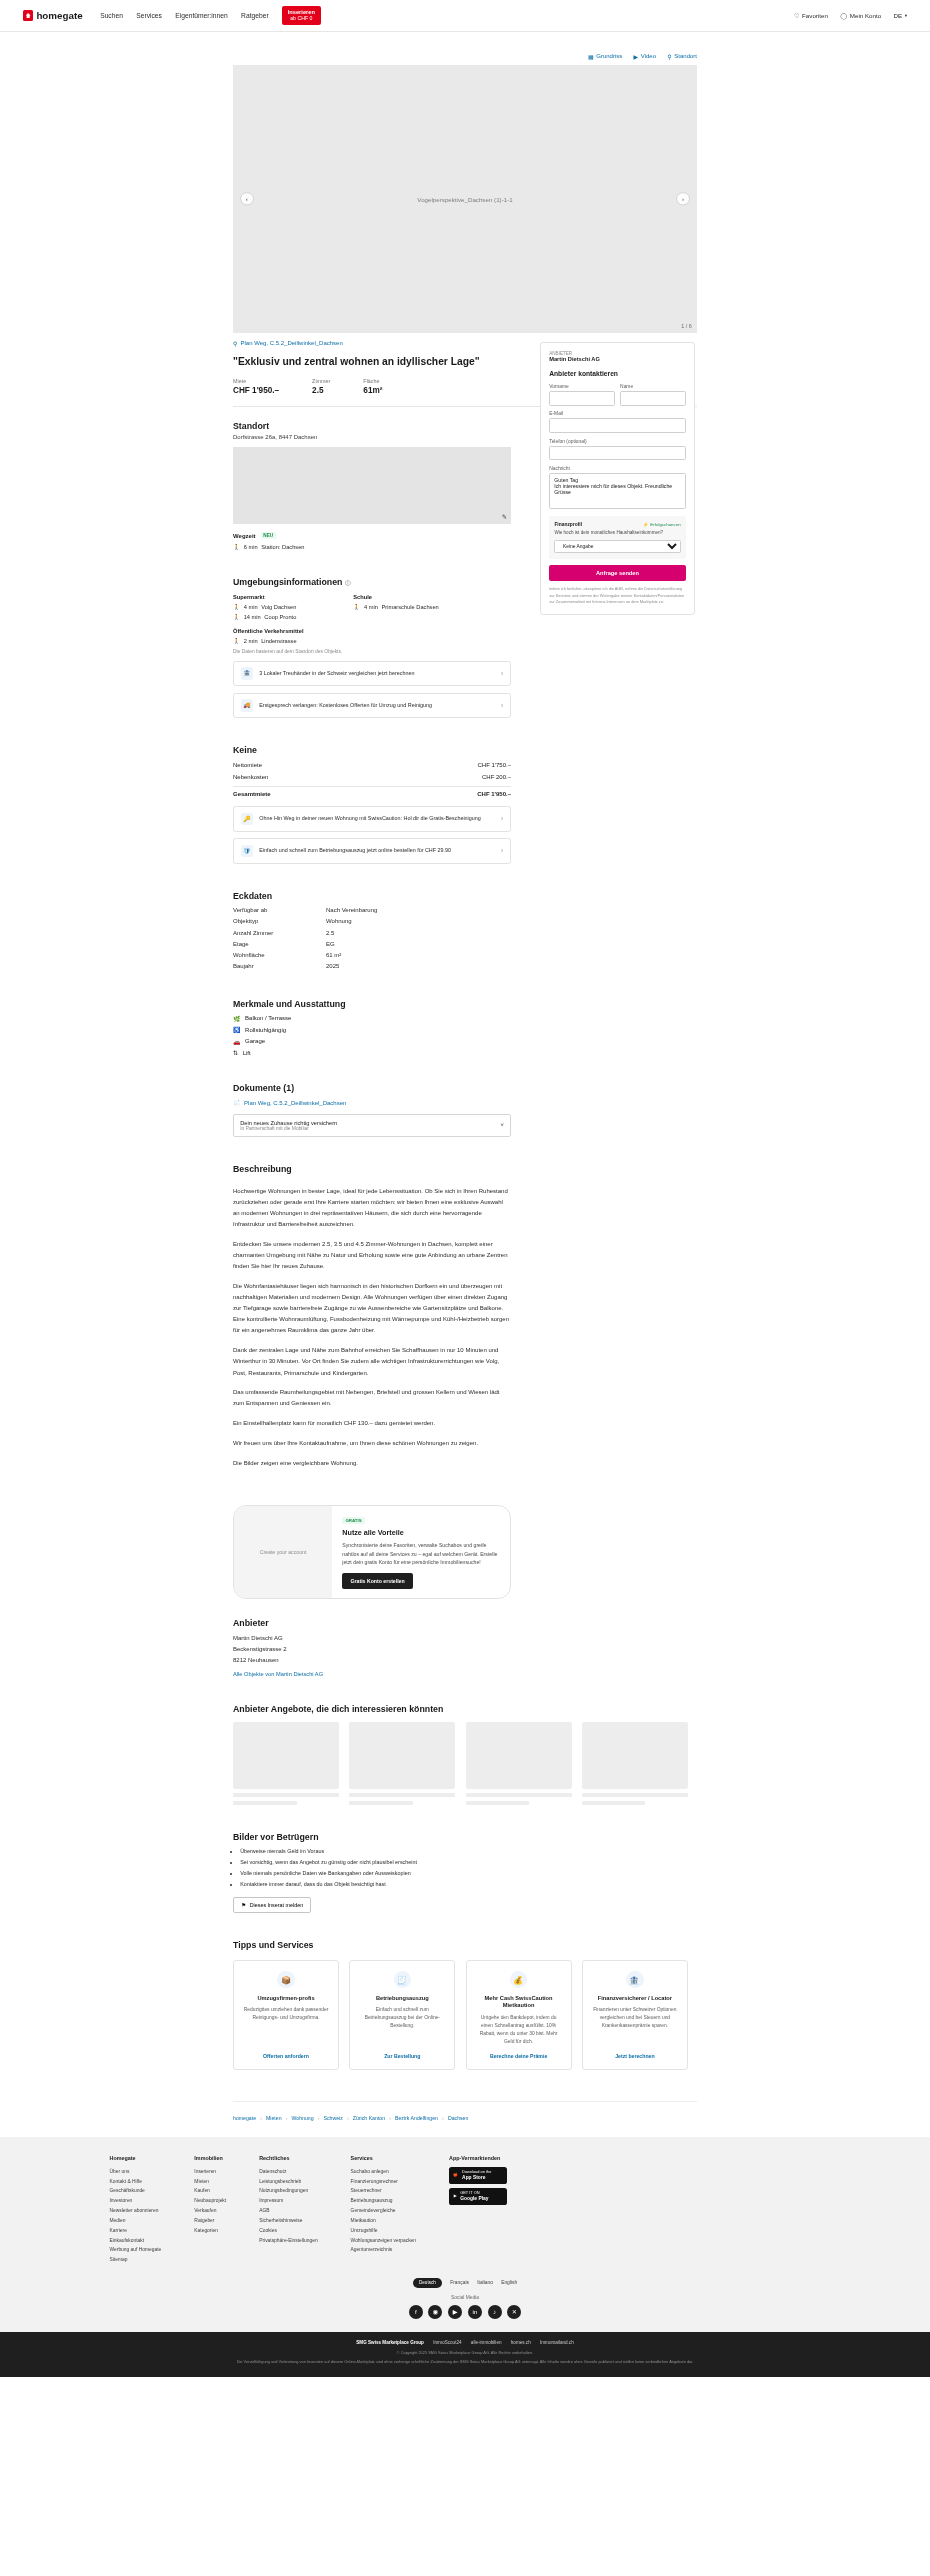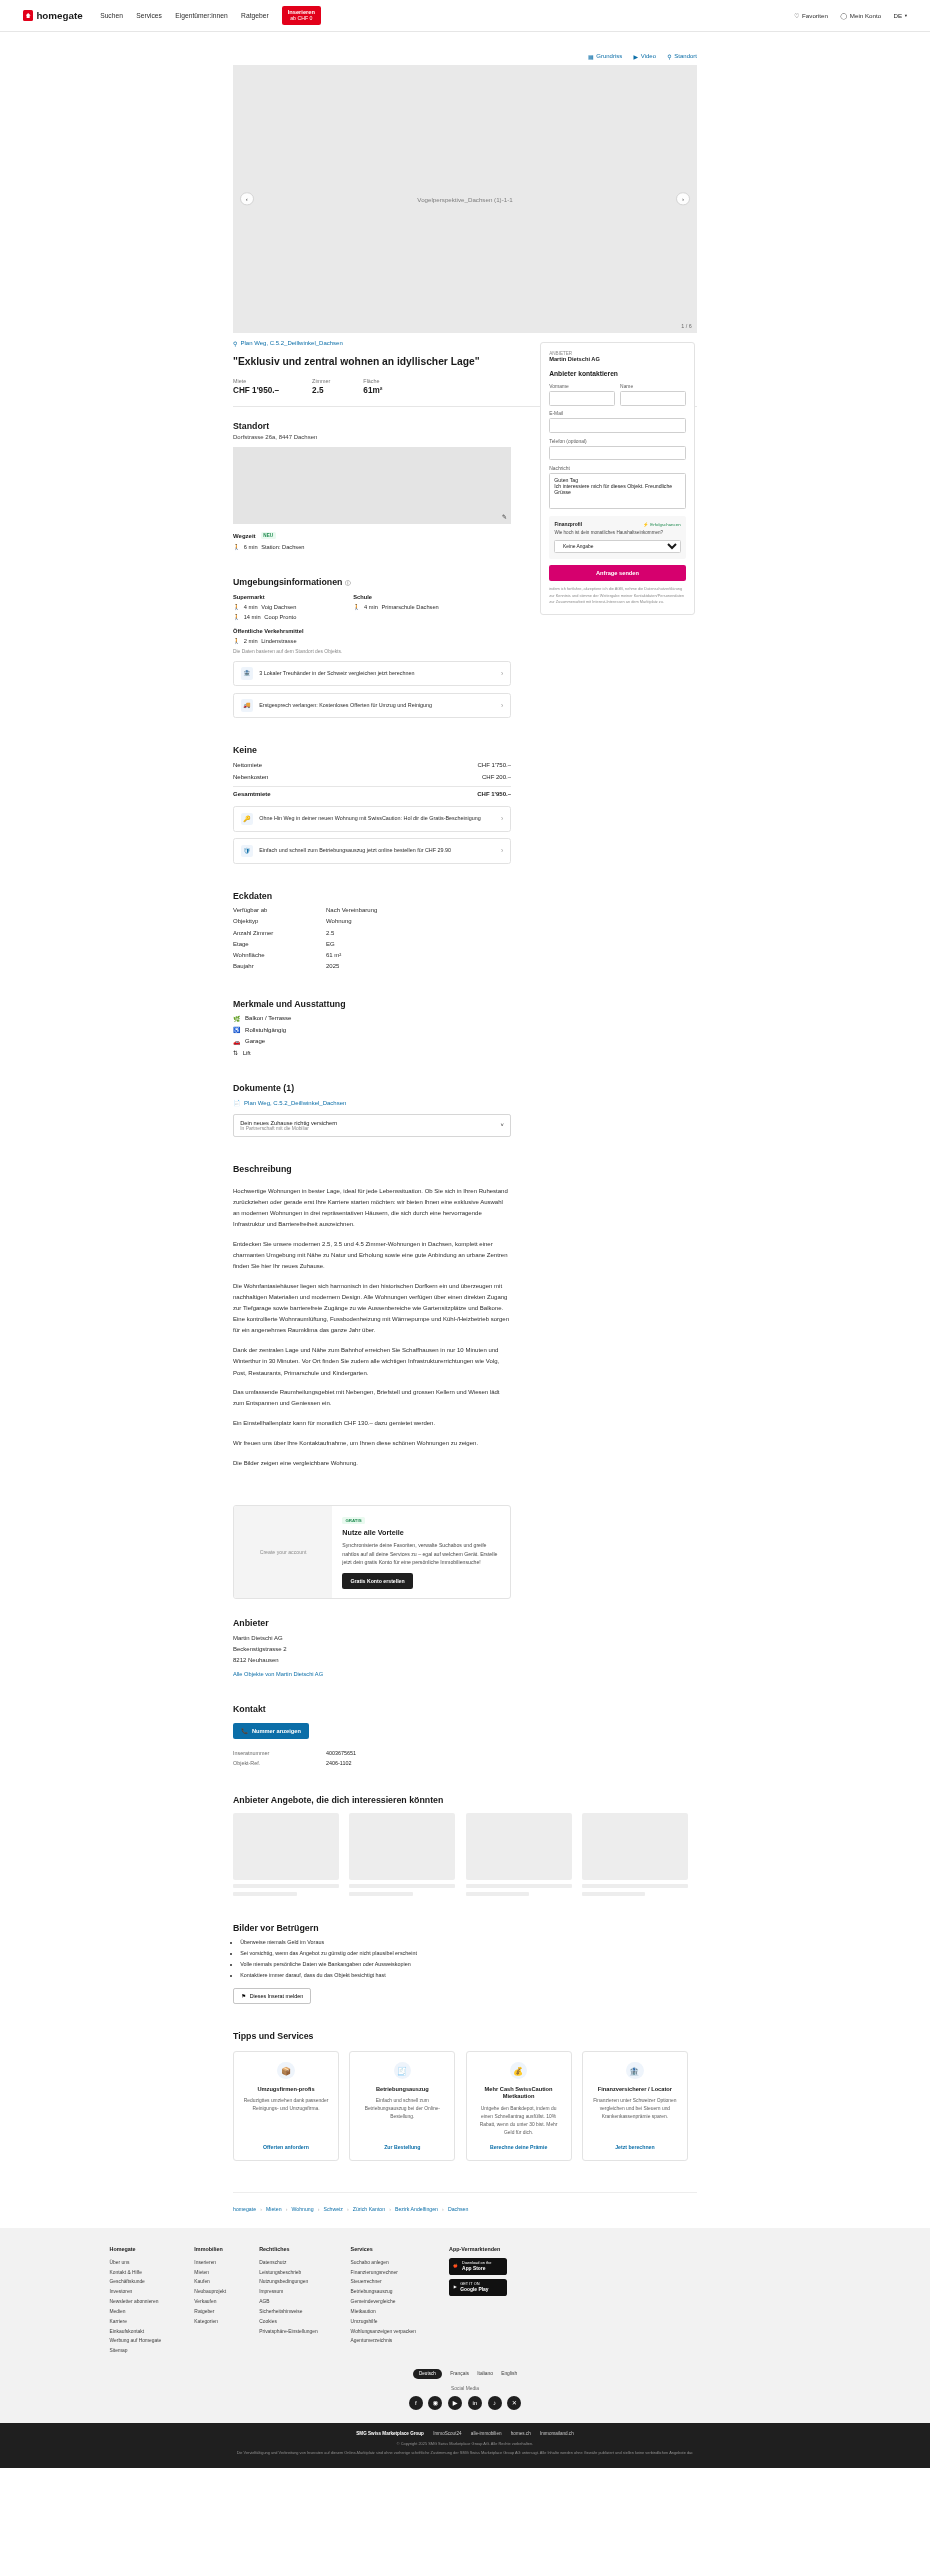--- a/index.html
+++ b/index.html
@@ -229,21 +229,21 @@
   }
   .select-box .sb-sub { color: #8a8a8a; font-size: 4.9px; }
 
   .desc { width: 278px; font-size: 6px; line-height: 1.85; color: #2b2b2b; }
   .desc p { margin-bottom: 8.8px; }
 
   
   .acct-card {
     width: 278px;
     border: 0.5px solid #e3e3e3;
-    border-radius: 3px;
+    border-radius: 13px;
     display: flex;
     overflow: hidden;
     margin: 13.4px 0 5.2px 0;
     background: #fff;
   }
   .acct-left {
     width: 98px;
     background: #f4f4f4;
     display: flex; align-items: center; justify-content: center;
     font-size: 5.2px; color: #8d8d8d; text-align: center; padding: 5.2px;
@@ -707,37 +707,20 @@
   </div>
 
   <div class="section">
     <div class="section-title" style="margin-bottom:5.2px">Anbieter</div>
     <div class="prov-line">Martin Dietschi AG</div>
     <div class="prov-line">Beckenstigstrasse 2</div>
     <div class="prov-line">8212 Neuhausen</div>
     <div class="prov-link" style="margin-top:4.1px">Alle Objekte von Martin Dietschi AG</div>
   </div>
 
-  <div class="section">
-    <div class="section-title">Kontakt</div>
-    <button class="btn-blue">
-      <span>📞</span>
-      <span>Nummer anzeigen</span>
-    </button>
-    <div class="contact-kv">
-      <div class="row">
-        <span class="k">Inseratnummer</span>
-        <span>4003675651</span>
-      </div>
-      <div class="row">
-        <span class="k">Objekt-Ref.</span>
-        <span>2406-1102</span>
-      </div>
-    </div>
-  </div>
 
   <div class="section">
     <div class="section-title">Anbieter Angebote, die dich interessieren könnten</div>
     <div class="rec-grid">
       <div class="rec-card">
         <div class="rec-img"></div>
         <div class="rec-line"></div>
         <div class="rec-line short"></div>
       </div>
       <div class="rec-card">

